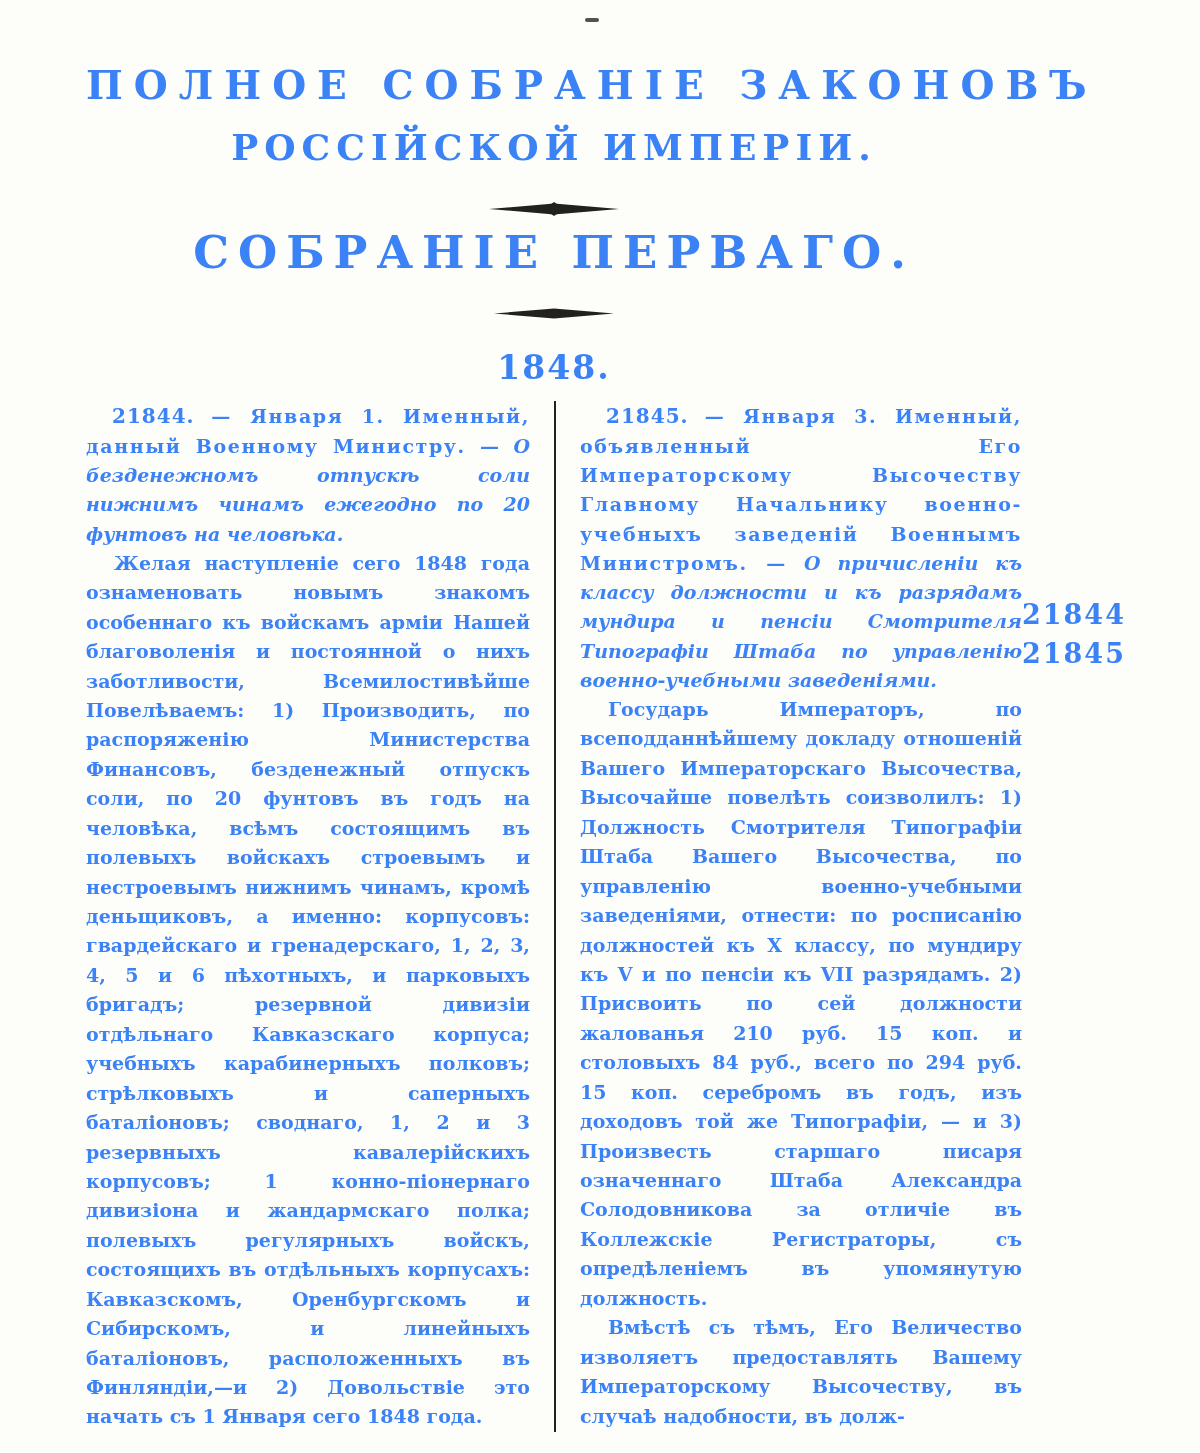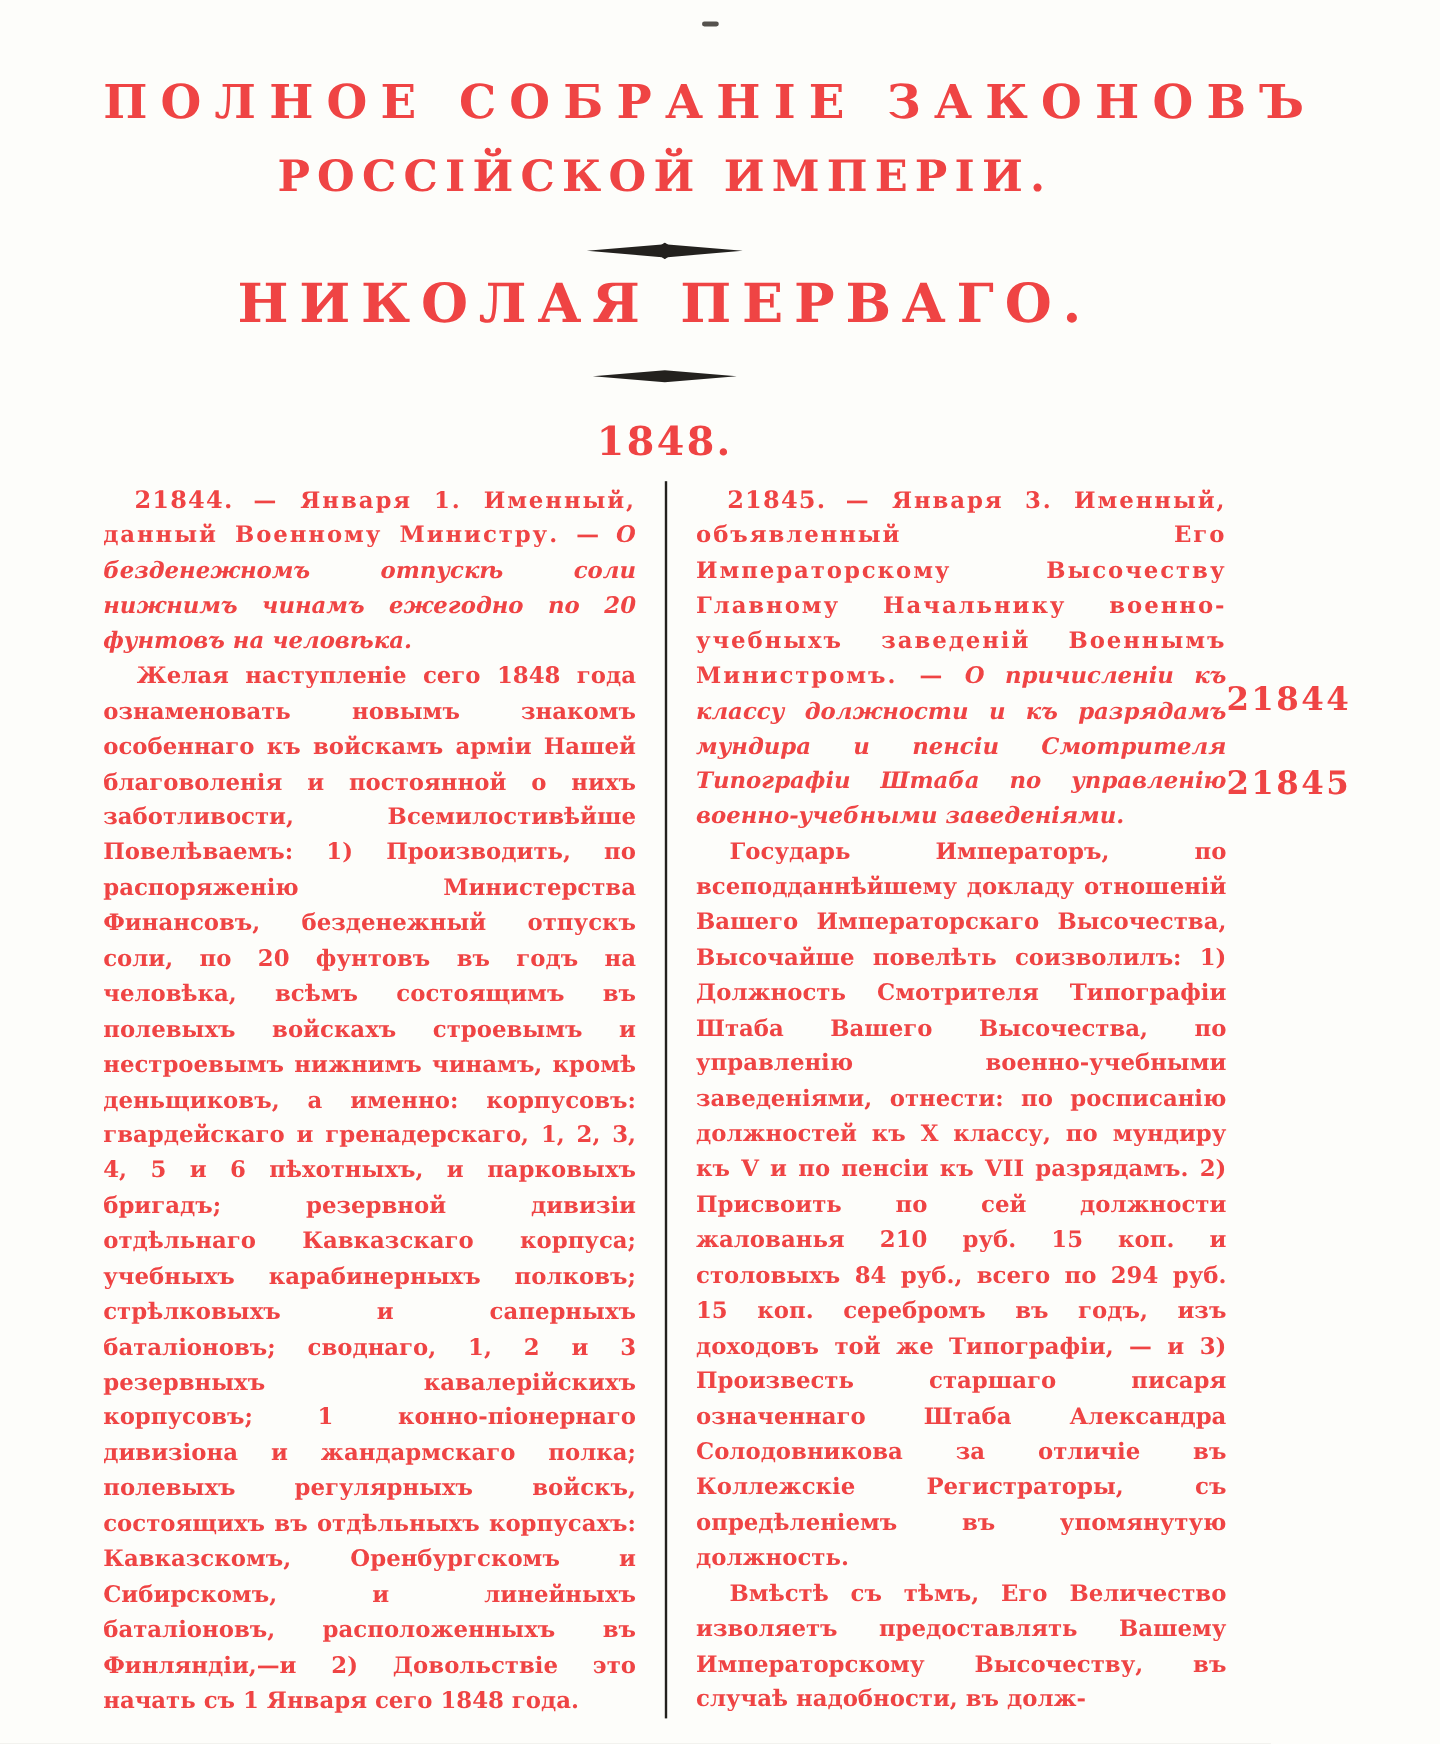--- a/index.html
+++ b/index.html
@@ -1,21 +1,21 @@
 <!DOCTYPE html>
 <html><head>
 <meta charset="utf-8">
 <style>
   html,body { margin:0; padding:0; background:#e9e9e5; }
   .page {
     position:relative;
     width:1200px; height:1453px;
     margin:0 auto;
     background:#fdfdfa;
-    color:#ef4444;
+    color:#3b82f6;
     font-family:"DejaVu Serif","Liberation Serif",serif;
     box-sizing:border-box;
     padding:56px 178px 36px 86px;
     overflow:hidden;
   }
   .masthead { text-align:center; }
   .title1 {
     font-size:39px; font-weight:800; letter-spacing:11px;
     margin:6px 0 18px 0; white-space:nowrap;
   }
@@ -62,21 +62,21 @@
   .entry-subject { font-style:italic; font-weight:700; }
   .para {
     margin:0; text-align:justify; text-indent:28px;
     font-size:19px; line-height:1.55; font-weight:700;
   }
   .margin-note {
     position:absolute; left:1022px;
     font-size:27px; font-weight:800; letter-spacing:2px;
     white-space:nowrap;
   }
-  .margin-note.n1 { top:568px; }
+  .margin-note.n1 { top:599px; }
   .margin-note.n2 { top:638px;text-align:right; }
   .trim-mark {
     position:absolute; top:18px; left:585px;
     width:14px; height:4px; background:#55524d; border-radius:2px;
   }
 </style>
 </head>
 <body>
 
 <div class="page">
@@ -87,21 +87,21 @@
     <div class="title1">ПОЛНОЕ СОБРАНІЕ ЗАКОНОВЪ</div>
     <div class="title2">РОССІЙСКОЙ ИМПЕРІИ.</div>
 
     <div class="orn-wrap">
       <svg class="ornament" width="130" height="14" viewBox="0 0 130 14">
         <polygon points="0,7 65,1.5 130,7 65,12.5" fill="#23211e"></polygon>
         <polygon points="55,7 65,0 75,7 65,14" fill="#23211e"></polygon>
       </svg>
     </div>
 
-    <div class="reign2">НИКОЛАЯ ПЕРВАГО.</div>
+    <div class="reign2">СОБРАНІЕ ПЕРВАГО.</div>
 
     <div class="orn-wrap">
       <svg class="ornament" width="120" height="13" viewBox="0 0 120 13">
         <polygon points="0,6.5 60,1.5 120,6.5 60,11.5" fill="#23211e"></polygon>
       </svg>
     </div>
 
     <div class="year">1848.</div>
   </div>
 

